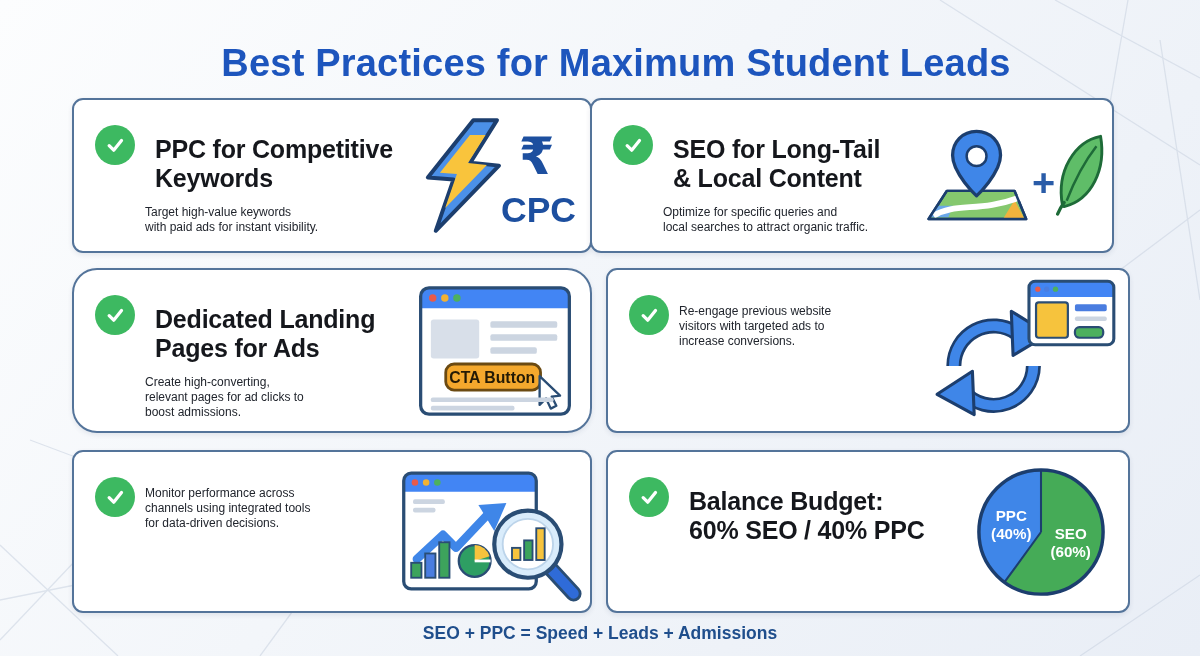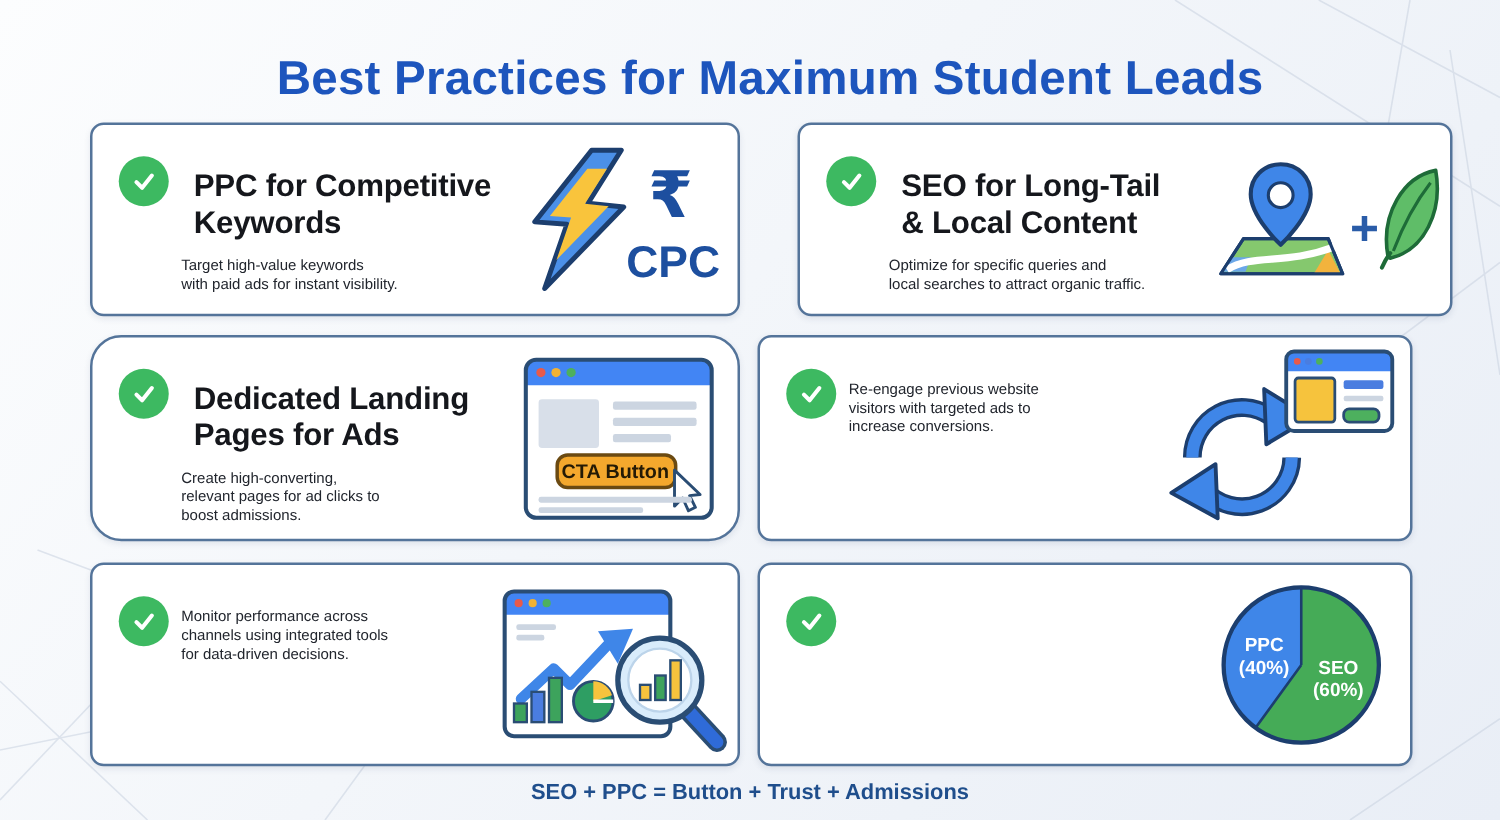--- a/index.html
+++ b/index.html
@@ -17,21 +17,21 @@
     position:absolute; top:26px; left:0; width:100%; margin:16px;
     text-align:center; font-size:38px; font-weight:800; color:#1d55bd;
     letter-spacing:0.2px;
   }
   .card {
     position:absolute; background:#ffffff;
     border:2px solid #54749a; border-radius:11px;
     box-shadow:0 2px 5px rgba(40,60,100,0.10);
   }
   .c1 { left:72px;  top:98px;  width:520px; height:155px; }
-  .c2 { left:638px; top:98px;  width:524px; height:155px; }
+  .c2 { left:590px; top:98px;  width:524px; height:155px; }
   .c3 { left:72px;  top:268px; width:520px; height:165px;border-radius:25px; }
   .c4 { left:606px; top:268px; width:524px; height:165px; }
   .c5 { left:72px;  top:450px; width:520px; height:163px; }
   .c6 { left:606px; top:450px; width:524px; height:163px; }
   .check {
     position:absolute; left:21px; top:25px; width:40px; height:40px;
     border-radius:50%; background:#3db961;
     display:flex; align-items:center; justify-content:center;
   }
   .ctext { position:absolute; left:69px; top:23px; }
@@ -240,30 +240,31 @@
     </div>
   </div>
 
   <div class="card c6">
     <div class="check">
       <svg width="26" height="26" viewBox="0 0 40 40">
           <path d="M11 21 L18 28 L30 13" fill="none" stroke="#ffffff" stroke-width="5" stroke-linecap="round" stroke-linejoin="round"></path>
         </svg>
     </div>
     <div class="ctext">
+      <h2>Balance Budget:<br>60% SEO / 40% PPC</h2>
     </div>
     <div class="icon" style="right:18px;">
       <svg width="138" height="138" viewBox="0 0 200 200">
         <path d="M100 100 L100 10 A90 90 0 1 1 47.1 172.8 Z" fill="#45ab57"></path>
         <path d="M100 100 L47.1 172.8 A90 90 0 0 1 100 10 Z" fill="#3f86e8"></path>
         <path d="M100 100 L100 10 M100 100 L47.1 172.8" stroke="#1c3e6e" stroke-width="3" fill="none"></path>
         <circle cx="100" cy="100" r="90" fill="none" stroke="#1c3e6e" stroke-width="5"></circle>
         <text x="57" y="84" font-size="22" fill="#ffffff" text-anchor="middle">PPC</text>
         <text x="57" y="110" font-size="22" fill="#ffffff" text-anchor="middle">(40%)</text>
         <text x="143" y="110" font-size="22" fill="#ffffff" text-anchor="middle">SEO</text>
         <text x="143" y="136" font-size="22" fill="#ffffff" text-anchor="middle">(60%)</text>
       </svg>
     </div>
   </div>
 
-  <div class="footer">SEO + PPC = Button + Trust + Admissions</div>
+  <div class="footer">SEO + PPC = Speed + Leads + Admissions</div>
 
 </div>
 
 </body></html>

